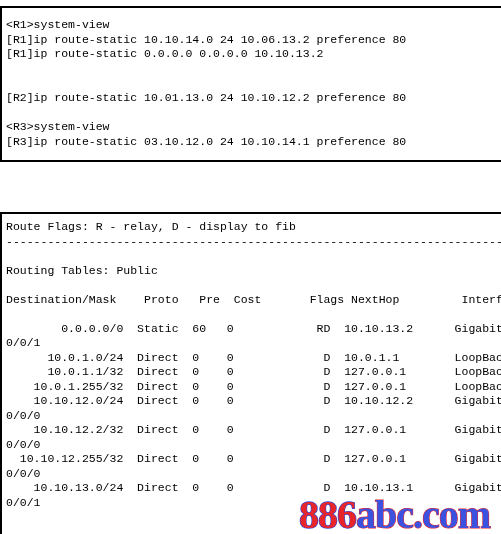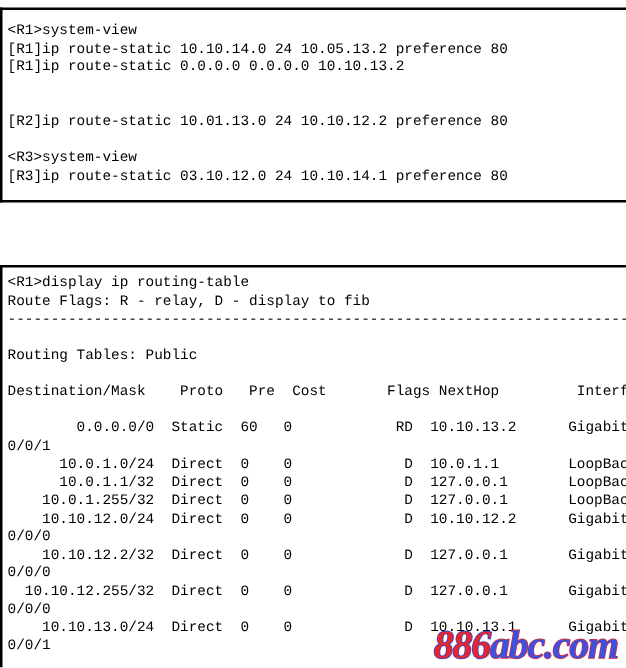--- a/index.html
+++ b/index.html
@@ -81,59 +81,56 @@
   .panel-routing .line {
     line-height: 14.5px;
   }
 
   
   .watermark {
     position: absolute;
     left: 299px;
     top: 495px;
     font-family: "Liberation Serif", "DejaVu Serif", serif;
-    font-size: 32px;
-    font-style: italic;
+    font-size: 40px;
     font-weight: bold;
     letter-spacing: -1px;
     line-height: 40px;
     pointer-events: none;
     white-space: nowrap;
-    margin-left: 48px;
   }
   .watermark .wm-red {
     color: #e8252a;
     -webkit-text-stroke: 1.3px #2f45d8;
     paint-order: stroke fill;
   }
   .watermark .wm-blue {
     color: #3b52e0;
     -webkit-text-stroke: 1.1px #e8252a;
     paint-order: stroke fill;
   }
 </style>
 </head>
 <body>
 
 <div class="screen">
 
   <div class="panel-config">
     <div class="line">&lt;R1&gt;system-view</div>
-    <div class="line">[R1]ip route-static 10.10.14.0 24 10.05.13.2 preference 80</div>
+    <div class="line">[R1]ip route-static 10.10.14.0 24 10.06.13.2 preference 80</div>
     <div class="line">[R1]ip route-static 0.0.0.0 0.0.0.0 10.10.13.2</div>
     <div class="line blank"></div>
     <div class="line blank"></div>
     <div class="line">[R2]ip route-static 10.01.13.0 24 10.10.12.2 preference 80</div>
     <div class="line blank"></div>
     <div class="line">&lt;R3&gt;system-view</div>
     <div class="line">[R3]ip route-static 03.10.12.0 24 10.10.14.1 preference 80</div>
   </div>
 
   <div class="panel-routing">
-    <div class="line">&lt;R1&gt;display ip routing-table</div>
     <div class="line">Route Flags: R - relay, D - display to fib</div>
     <div class="rule">------------------------------------------------------------------------------</div>
     <div class="line blank"></div>
     <div class="line">Routing Tables: Public</div>
     <div class="line blank"></div>
     <div class="line">Destination/Mask    Proto   Pre  Cost       Flags NextHop         Interface</div>
     <div class="line blank"></div>
 
     <div>
       <div class="line">        0.0.0.0/0  Static  60   0            RD  10.10.13.2      GigabitEthernet</div>

